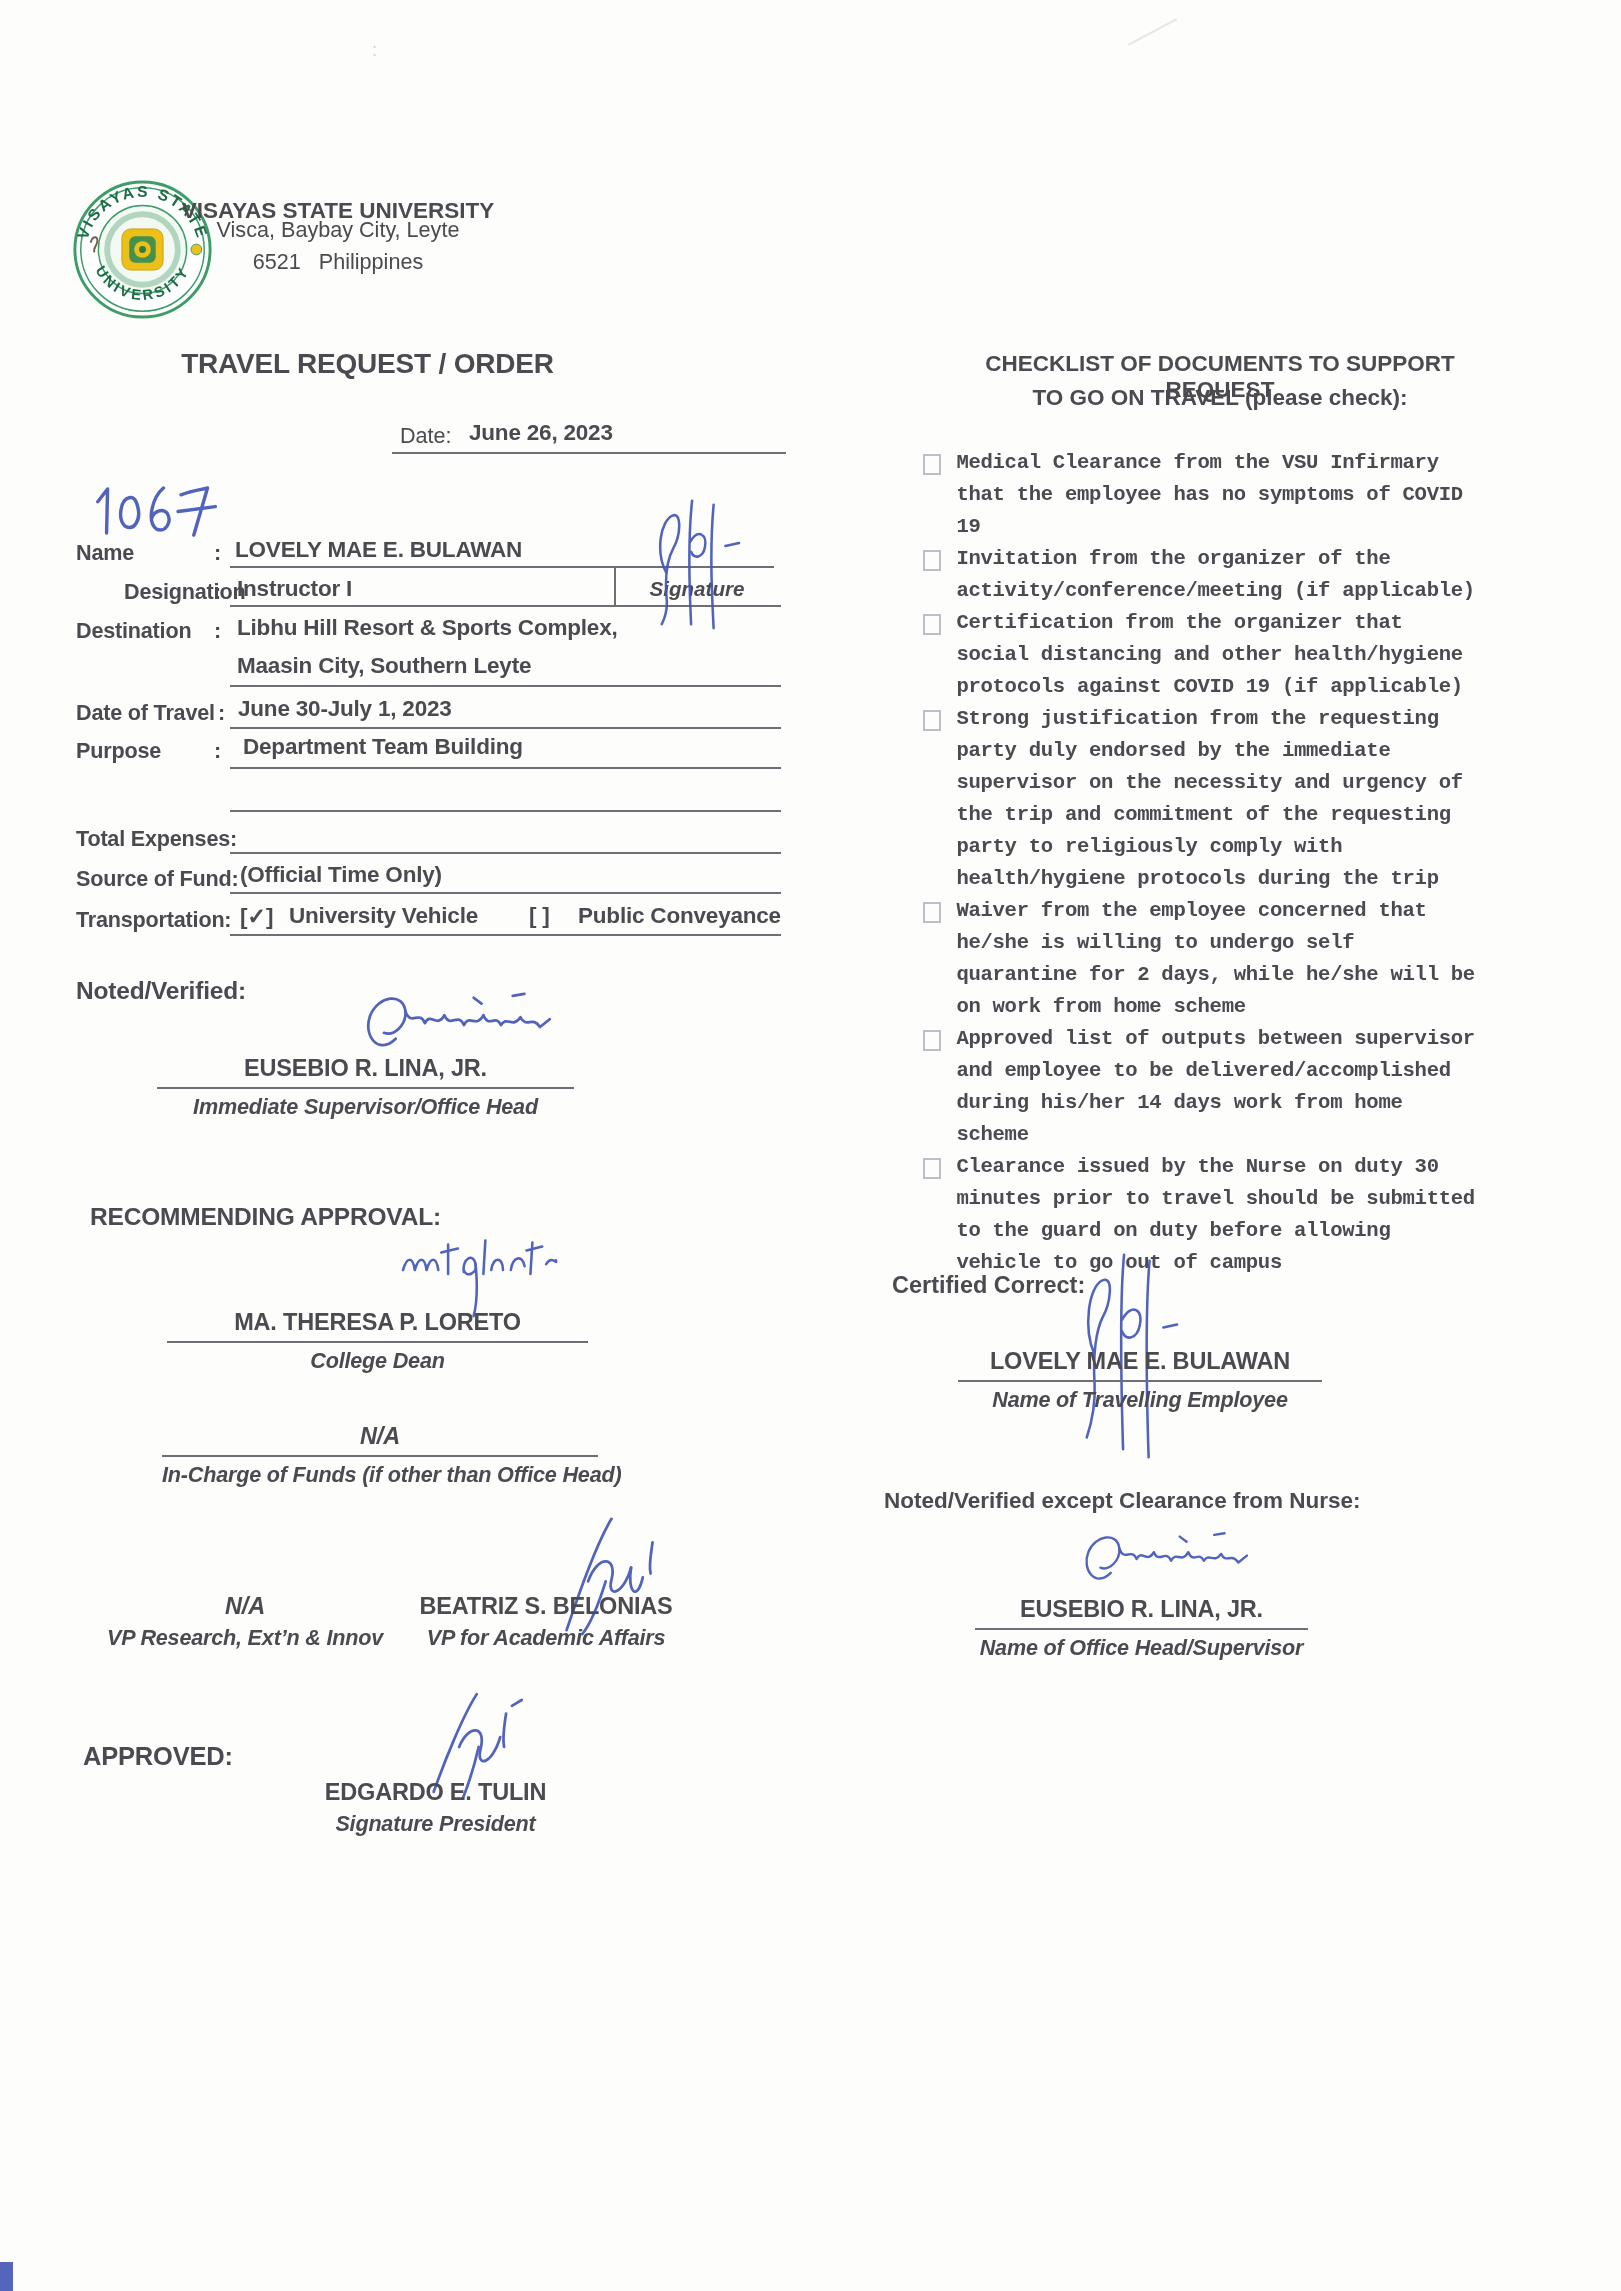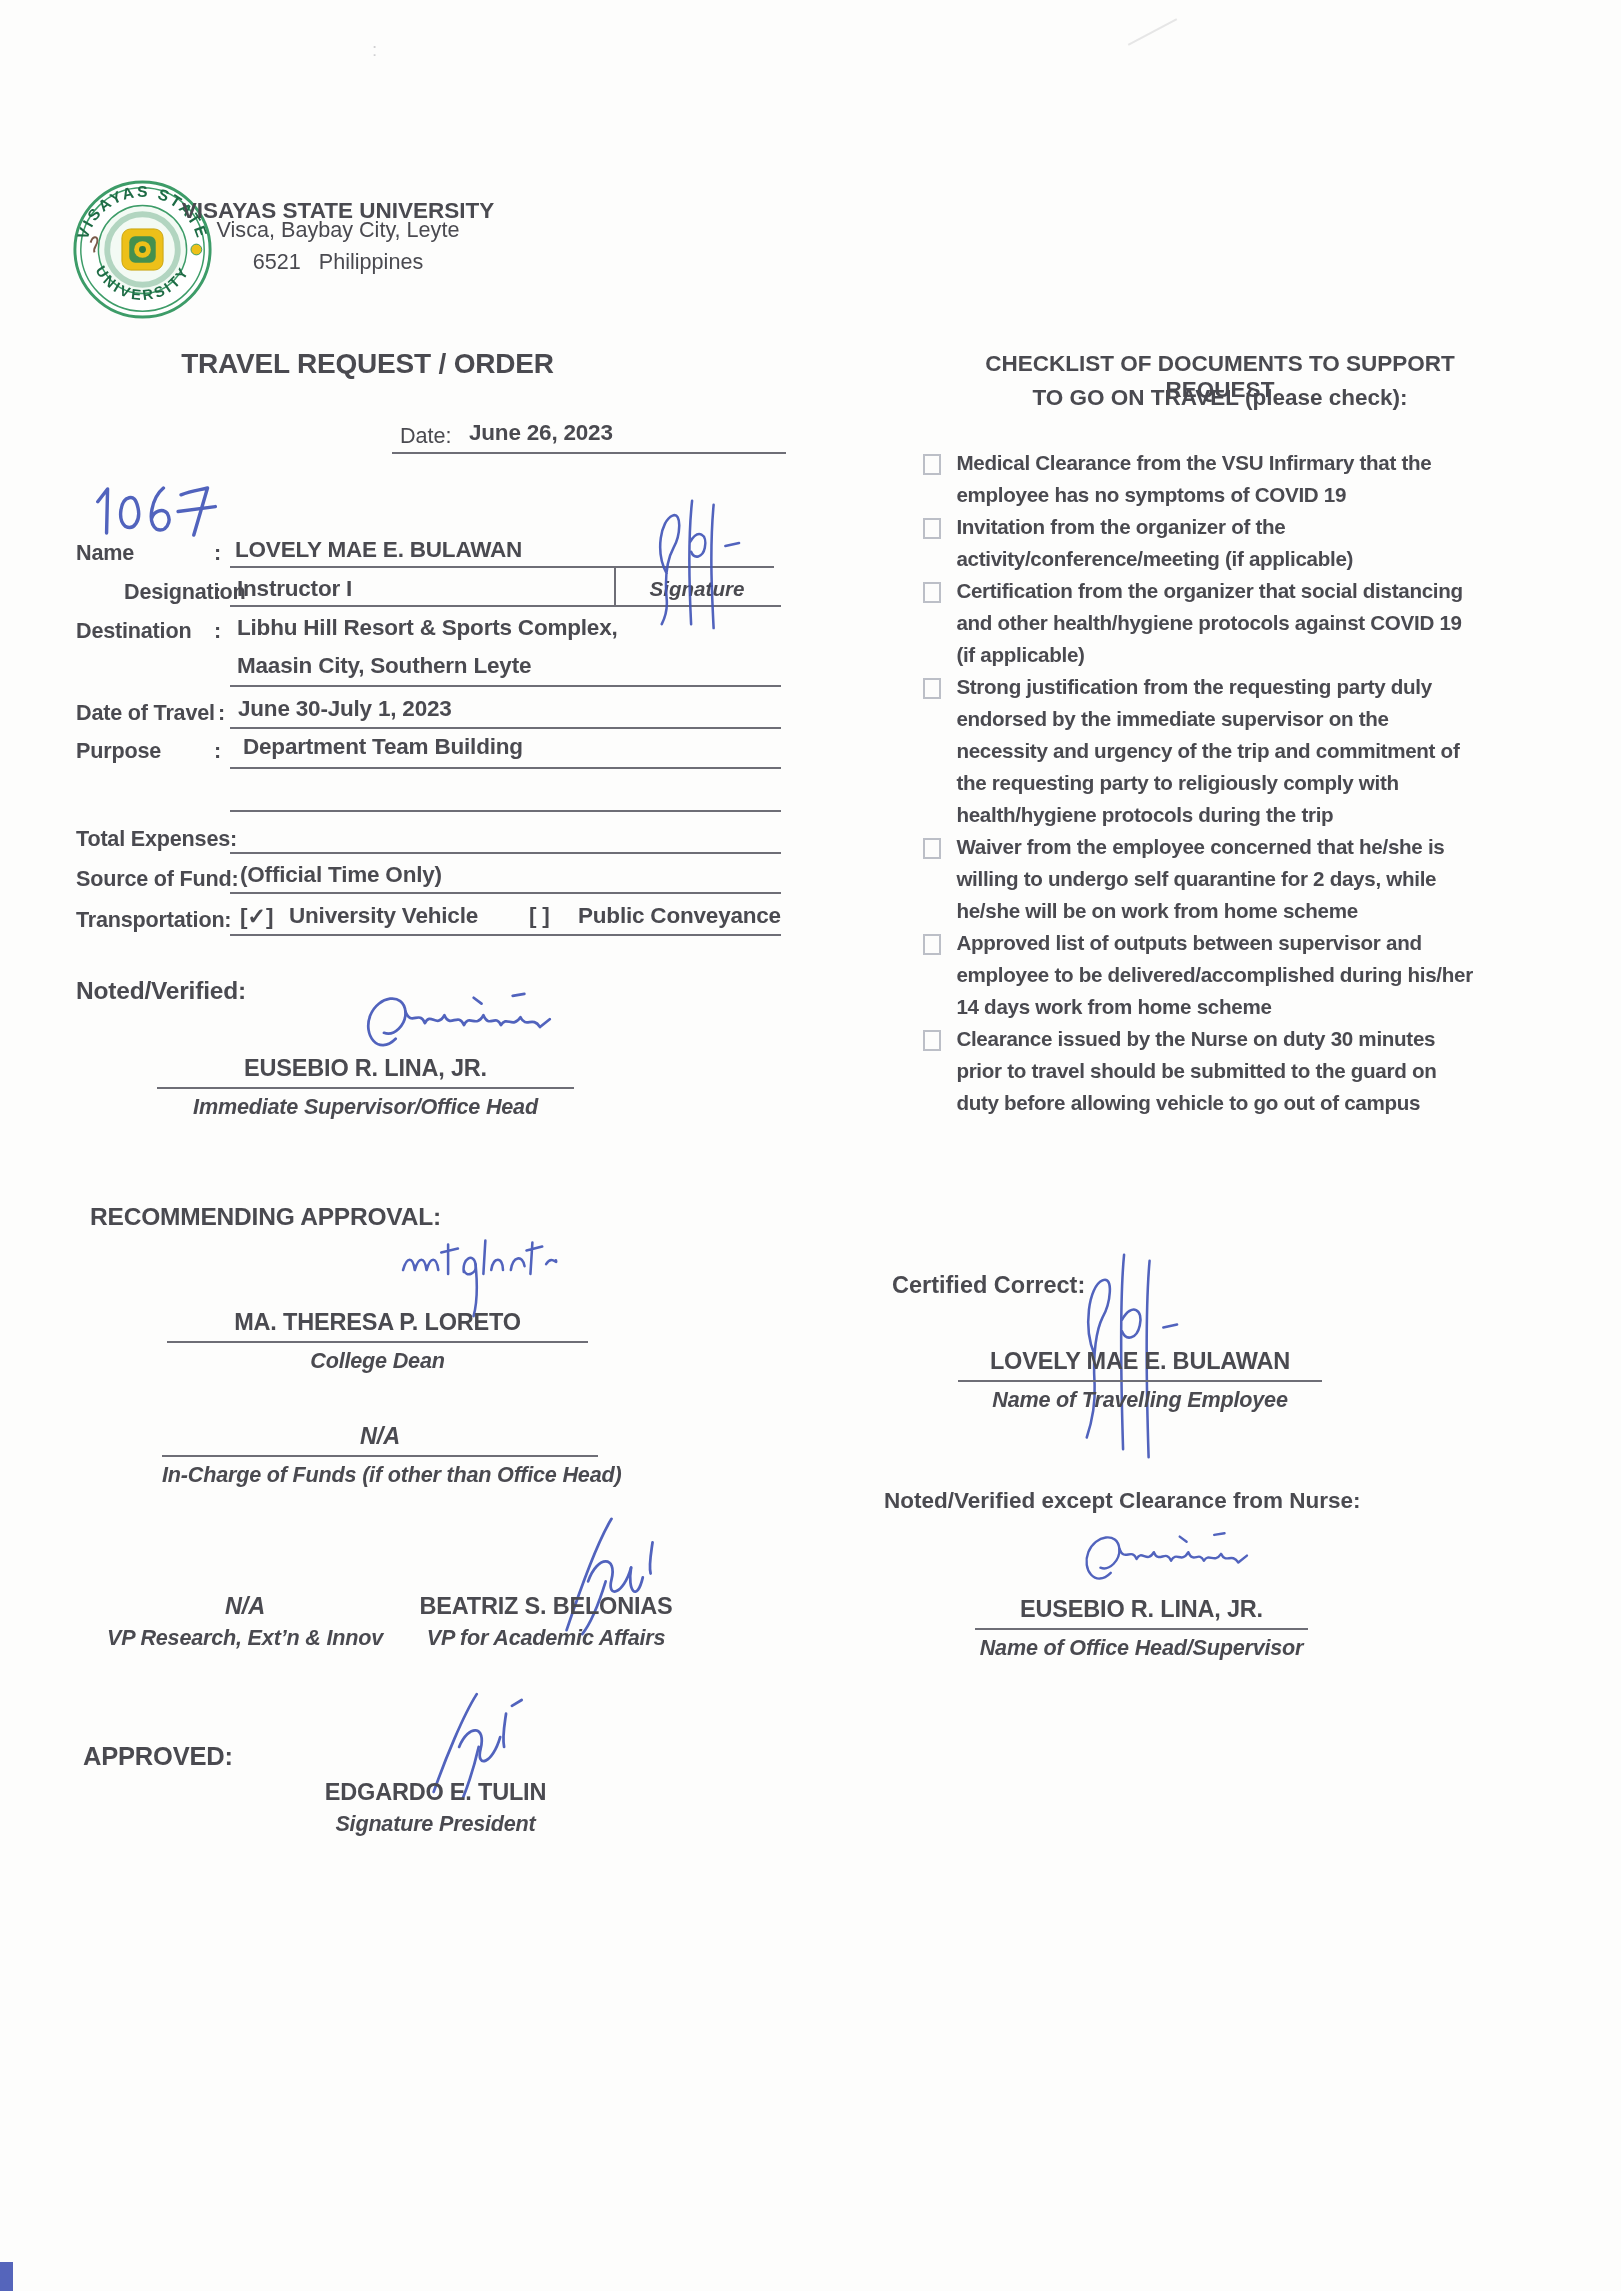--- a/index.html
+++ b/index.html
@@ -13,21 +13,21 @@
   .uline{position:absolute;border-top:2px solid #6e6e76;height:0;}
   .vline{position:absolute;border-left:2px solid #6e6e76;width:0;}
   .hcenter{text-align:center;}
   .doc-title{font-weight:700;font-size:28px;letter-spacing:-0.2px;}
   .heading{font-weight:700;font-size:24.5px;letter-spacing:-0.2px;}
   .sigblock .bname{font-weight:700;font-size:23.5px;text-align:center;white-space:nowrap;letter-spacing:-0.2px;}
   .sigblock .bline{border-top:2px solid #6e6e76;margin-top:4.9px;}
   .sigblock .btitle{font-weight:700;font-style:italic;font-size:21.6px;text-align:center;margin-top:4.9px;white-space:nowrap;letter-spacing:-0.2px;}
   .chk-item{display:flex;align-items:flex-start;}
   .chk-box{flex:0 0 auto;width:13.7px;height:16.7px;border:2px solid #bcbfc7;margin:6.9px 15.7px 0 0;background:transparent;}
-  .chk-text{width:521px;font-weight:700;font-size:20.6px;line-height:32px;letter-spacing:-0.3px;}
+  .chk-text{width:521px;font-weight:700;font-size:20.6px;line-height:32px;letter-spacing:-0.3px;font-family:Liberation Mono, monospace;}
   .ink{stroke:#4356b8;fill:none;stroke-linecap:round;stroke-linejoin:round;}
   .sig-svg{position:absolute;opacity:.92;}
   .artifact{position:absolute;pointer-events:none;}
 </style>
 </head>
 <body>
 
 <div class="page">
 
   <svg class="abs" style="left:71px;top:178px;" width="143" height="143" viewBox="0 0 146 146">

